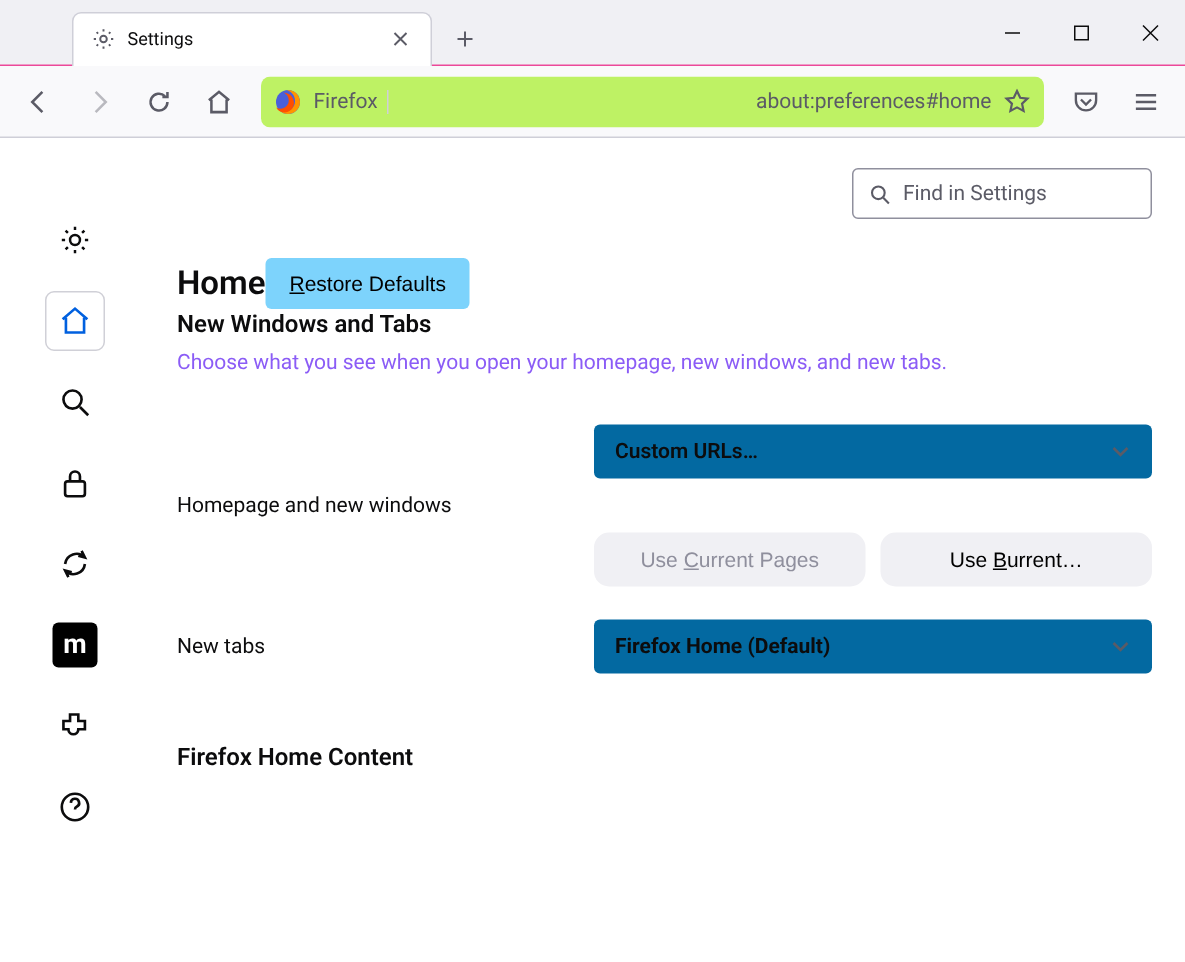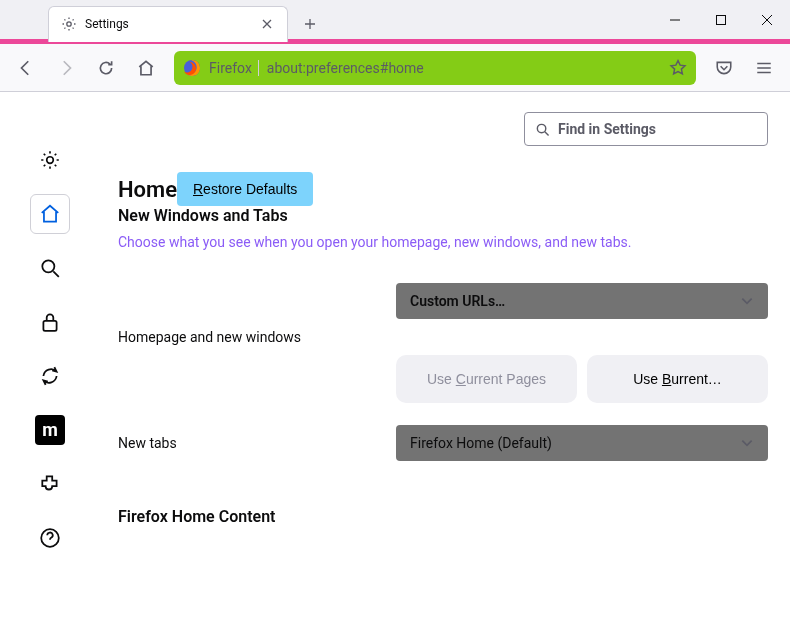--- a/index.html
+++ b/index.html
@@ -1,68 +1,68 @@
 <!DOCTYPE html>
 <html><head>
   <meta charset="utf-8">
   <style>
     * { margin: 0; padding: 0; box-sizing: border-box; }
     body { font-family: -apple-system, BlinkMacSystemFont, "Segoe UI", Roboto, sans-serif; font-size: 13px; color: #0c0c0d; background: #fff; width: 790px; height: 641px; overflow: hidden; }
     
     
-    .titlebar { height: 44px; display: flex; align-items: center; background: #f0f0f4; border-bottom: 5px solid #ec4899; }
+    .titlebar { height: 44px; display: flex; align-items: center; background: #f0f0f4; border-bottom: 1px solid #ec4899; }
     .tab { display: flex; align-items: center; height: 36px; margin-left: 48px; margin-top: 8px; padding: 0 12px; background: #fff; border: 1px solid #cfcfd8; border-bottom: none; border-radius: 6px 6px 0 0; min-width: 240px; gap: 8px; }
     .tab-icon { width: 16px; height: 16px; color: #5b5b66; }
     .tab-label { flex: 1; font-size: 12px; }
     .tab-close { width: 16px; height: 16px; color: #5b5b66; cursor: pointer; display:flex;align-items:center;justify-content:center;}
     .newtab-btn { width: 28px; height: 28px; margin-left: 8px; margin-top: 8px; display: flex; align-items: center; justify-content: center; color: #5b5b66; border-radius: 4px; }
     .win-controls { margin-left: auto; display: flex; }
     .win-btn { width: 46px; height: 44px; display: flex; align-items: center; justify-content: center; color: #0c0c0d; }
     .win-btn svg { width: 12px; height: 12px; }
 
     
     .toolbar { height: 48px; display: flex; align-items: center; padding: 0 8px; gap: 4px; border-bottom: 1px solid #cfcfd8; background:#f9f9fb;}
     .tool-btn { width: 36px; height: 36px; display: flex; align-items: center; justify-content: center; border-radius: 4px; color: #5b5b66; }
     .tool-btn.disabled { opacity: .4; }
-    .urlbar { flex: 1; height: 34px; background: #84cc16; border: 1px solid transparent; border-radius: 6px; display: flex; align-items: center; padding: 0 8px; gap: 8px; margin: 0 6px; }
+    .urlbar { flex: 1; height: 34px; background: #bef264; border: 1px solid transparent; border-radius: 6px; display: flex; align-items: center; padding: 0 8px; gap: 8px; margin: 0 6px; text-align: right; }
     .urlbar .ff-logo { width:18px; height:18px; }
     .url-identity { font-size: 14px; color: #5b5b66; padding-right:6px; border-right:1px solid #cfcfd8;}
     .url-text { font-size: 14px; color: #5b5b66; flex: 1; }
     .url-star { color: #5b5b66; }
 
     
     .content { display: flex; height: calc(641px - 44px - 48px); }
     .sidebar { width: 100px; display: flex; flex-direction: column; align-items: center; padding-top: 48px; gap: 14px; }
     .side-btn { width: 40px; height: 40px; display: flex; align-items: center; justify-content: center; border-radius: 6px; color: #0c0c0d; }
     .side-btn.active { color: #0060df; border:1px solid #d0d0d7; background:#fff;}
     .side-btn.ext { background:#000; color:#fff; font-weight:bold; font-size:18px; border-radius:4px; width:30px; height:30px; margin:5px 0;}
     .side-btn.ext span{line-height:1;}
     .main { flex: 1; padding: 20px 22px 0 18px; overflow: hidden; }
     
     .search-wrap { display:flex; justify-content:flex-end; margin-bottom: 26px;}
-    .settings-search { width: 244px; height: 34px; border: 1px solid #8f8f9d; border-radius: 4px; display: flex; align-items: center; padding: 0 10px; gap: 8px; color: #5b5b66; font-size:14px;font-weight:bold;}
+    .settings-search { width: 200px; height: 34px; border: 1px solid #8f8f9d; border-radius: 4px; display: flex; align-items: center; padding: 0 10px; gap: 8px; color: #5b5b66; font-size:14px;}
     
     .header-row { display: flex; align-items: center; }
     h1 { font-size: 22px; font-weight: 600; }
     .restore-btn { height: 34px; padding: 0 16px; background: #7dd3fc; border: none; border-radius: 4px; font-size: 14px; cursor:pointer;}
     .restore-btn .ul { text-decoration: underline; }
 
     h2 { font-size: 16px; font-weight: 600; margin-bottom: 8px; }
     .desc { font-size: 14px; color: #8b5cf6; margin-bottom: 30px; line-height:1.4;}
     
     .form-row { display: flex; align-items: center; gap: 16px; margin-bottom: 10px; }
     .form-label { width: 262px; font-size: 14px; }
     .form-control { flex: 1; }
-    .select { width: 100%; height: 36px; background: #737373; border: none; border-radius: 4px; padding: 0 14px; display: flex; align-items: center; justify-content: space-between; font-size: 14px; font-weight: 600; cursor:pointer;}
+    .select { width: 100%; height: 36px; background: #0369a1; border: none; border-radius: 4px; padding: 0 14px; display: flex; align-items: center; justify-content: space-between; font-size: 14px; font-weight: 600; cursor:pointer;}
     .select .chev { color:#5b5b66;}
-    .select.light { font-weight: 400; gap: 32px; }
+    .select.light { font-weight: 700; gap: 32px; }
     .text-input { width: 100%; height: 36px; border: 1px solid #8f8f9d; border-radius: 4px; padding: 0 12px; font-size: 14px; }
     
     .btn-row { display:flex; gap:10px; margin-left: 278px; margin-bottom: 22px; margin-top:10px;}
-    .sub-btn { flex:1; height:48px; background:#f0f0f4; border:none; border-radius:10px; font-size:14px; cursor:pointer;}
+    .sub-btn { flex:1; height:36px; background:#f0f0f4; border:none; border-radius:10px; font-size:14px; cursor:pointer;}
     .sub-btn.disabled { color:#8f8f9d; }
     .sub-btn .ul { text-decoration: underline;}
     
     .section2 { margin-top: 46px; }
     svg { display: block; }
   </style>
 </head>
 <body>
 
 <div class="titlebar">

